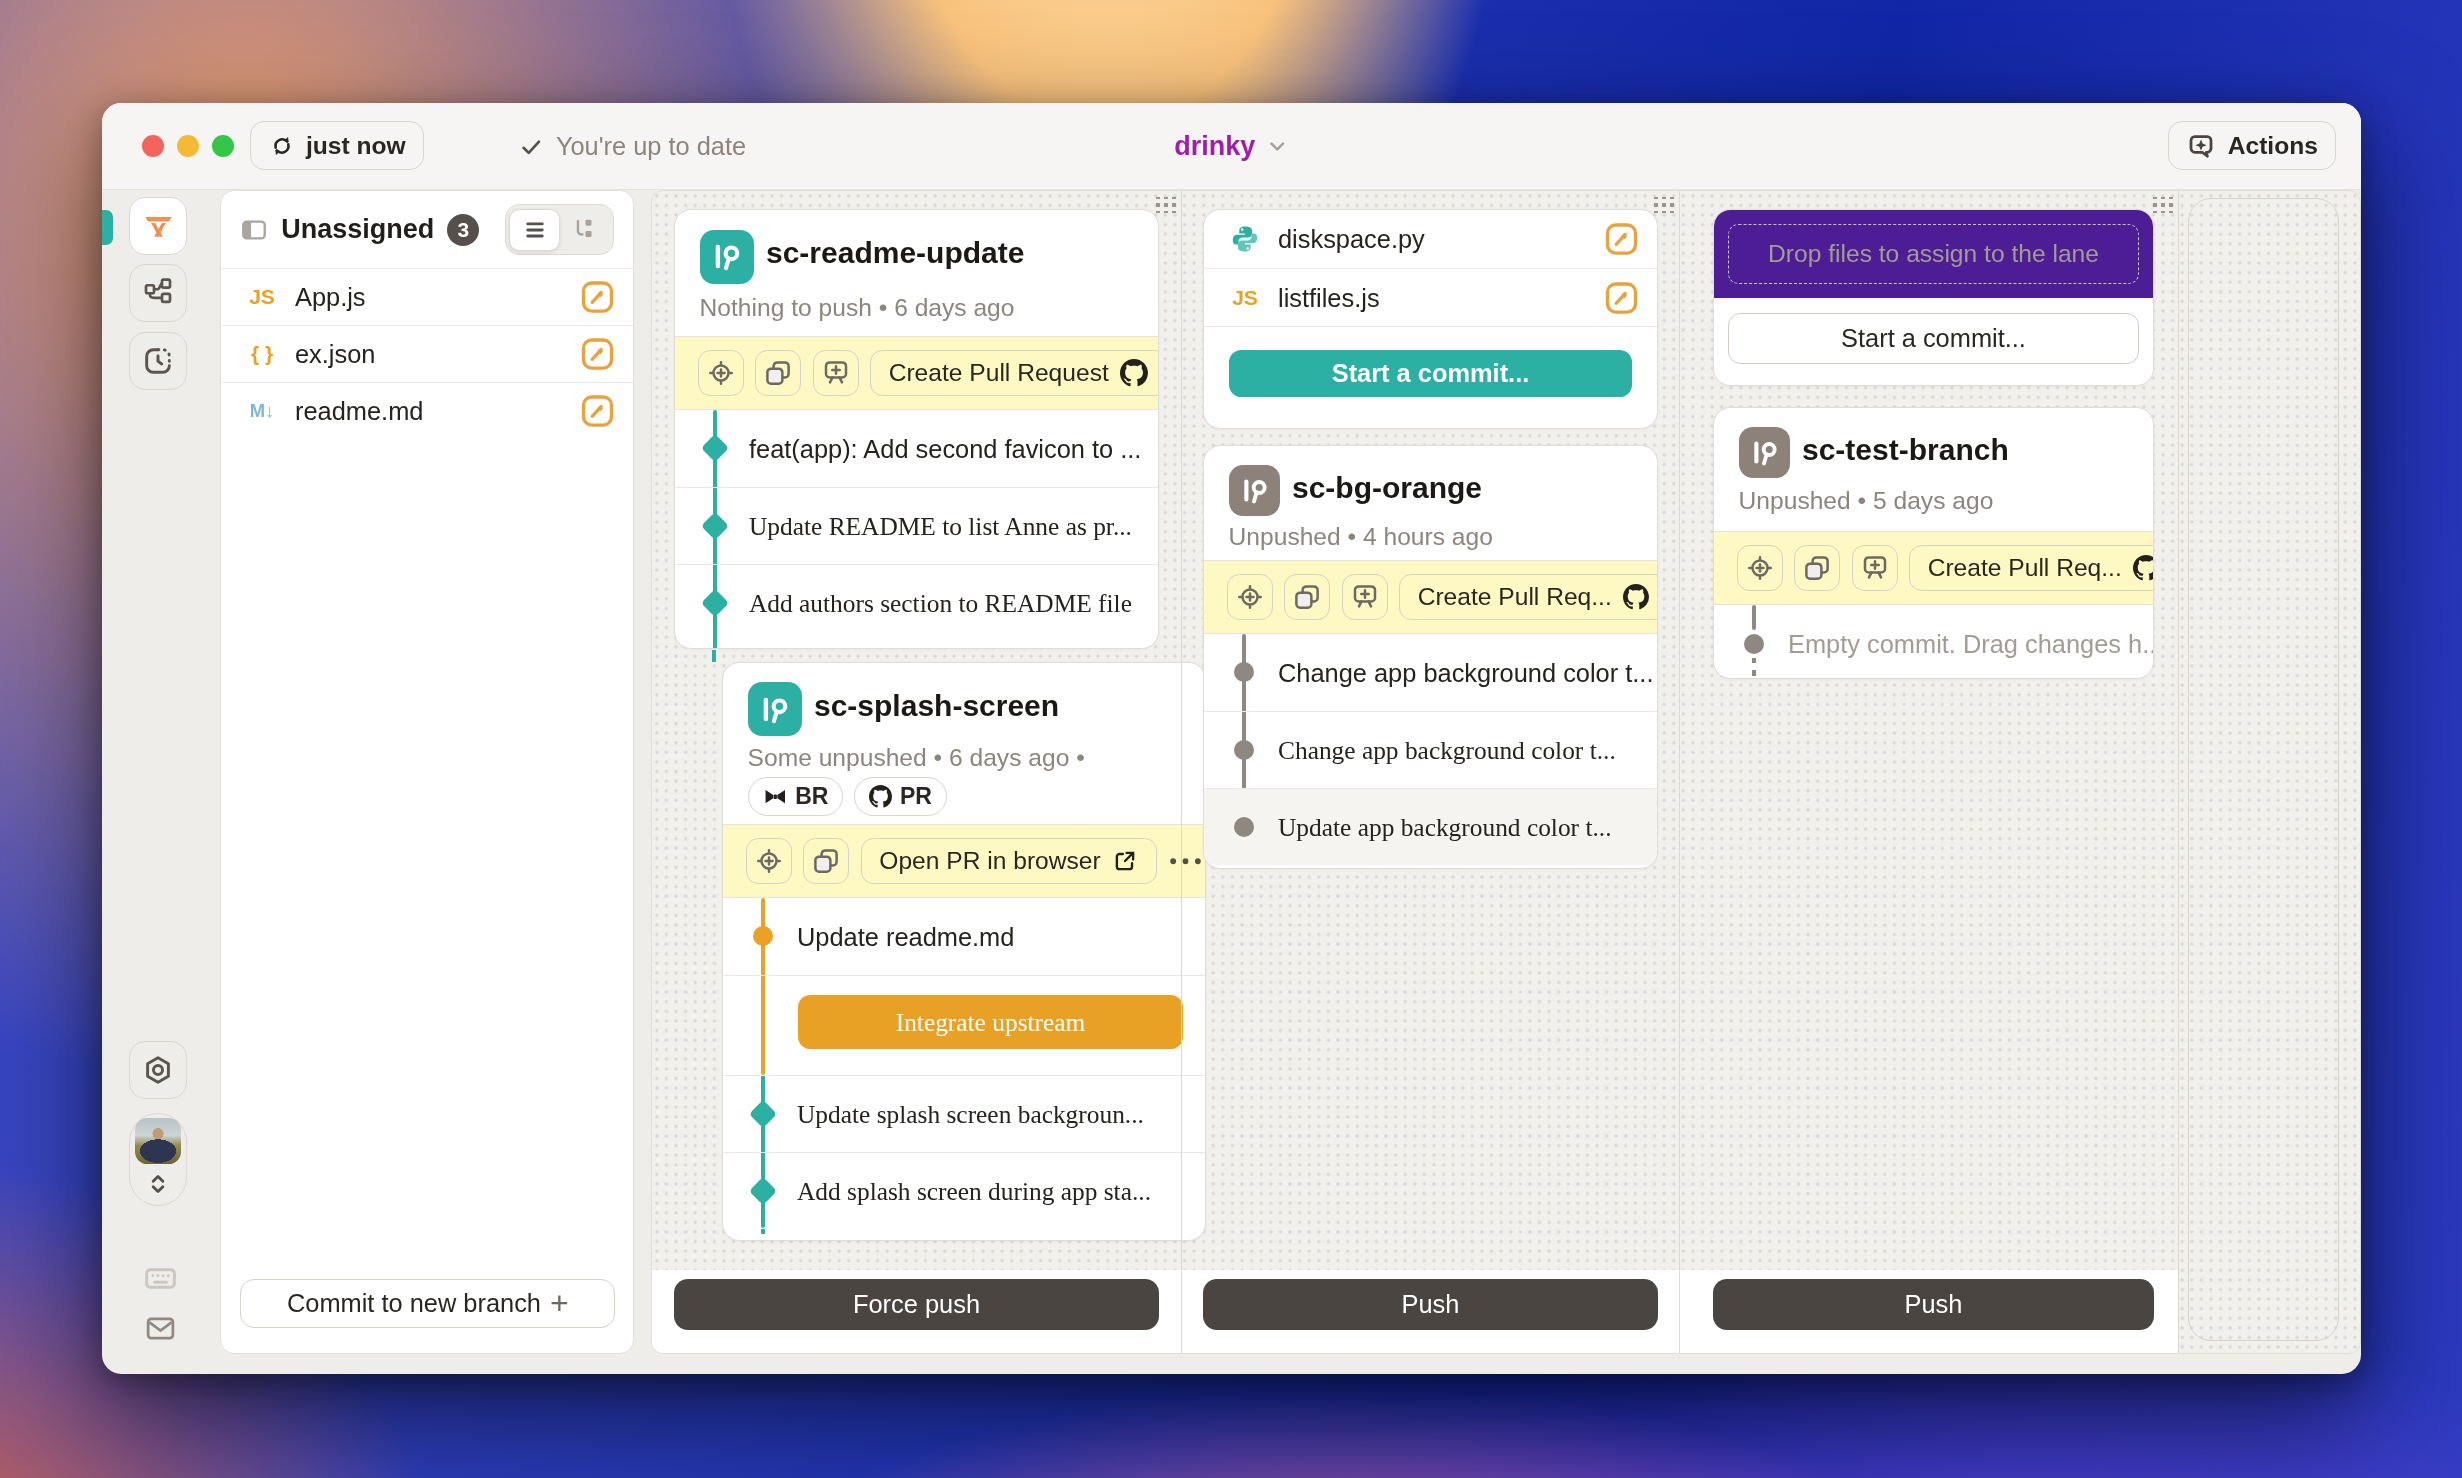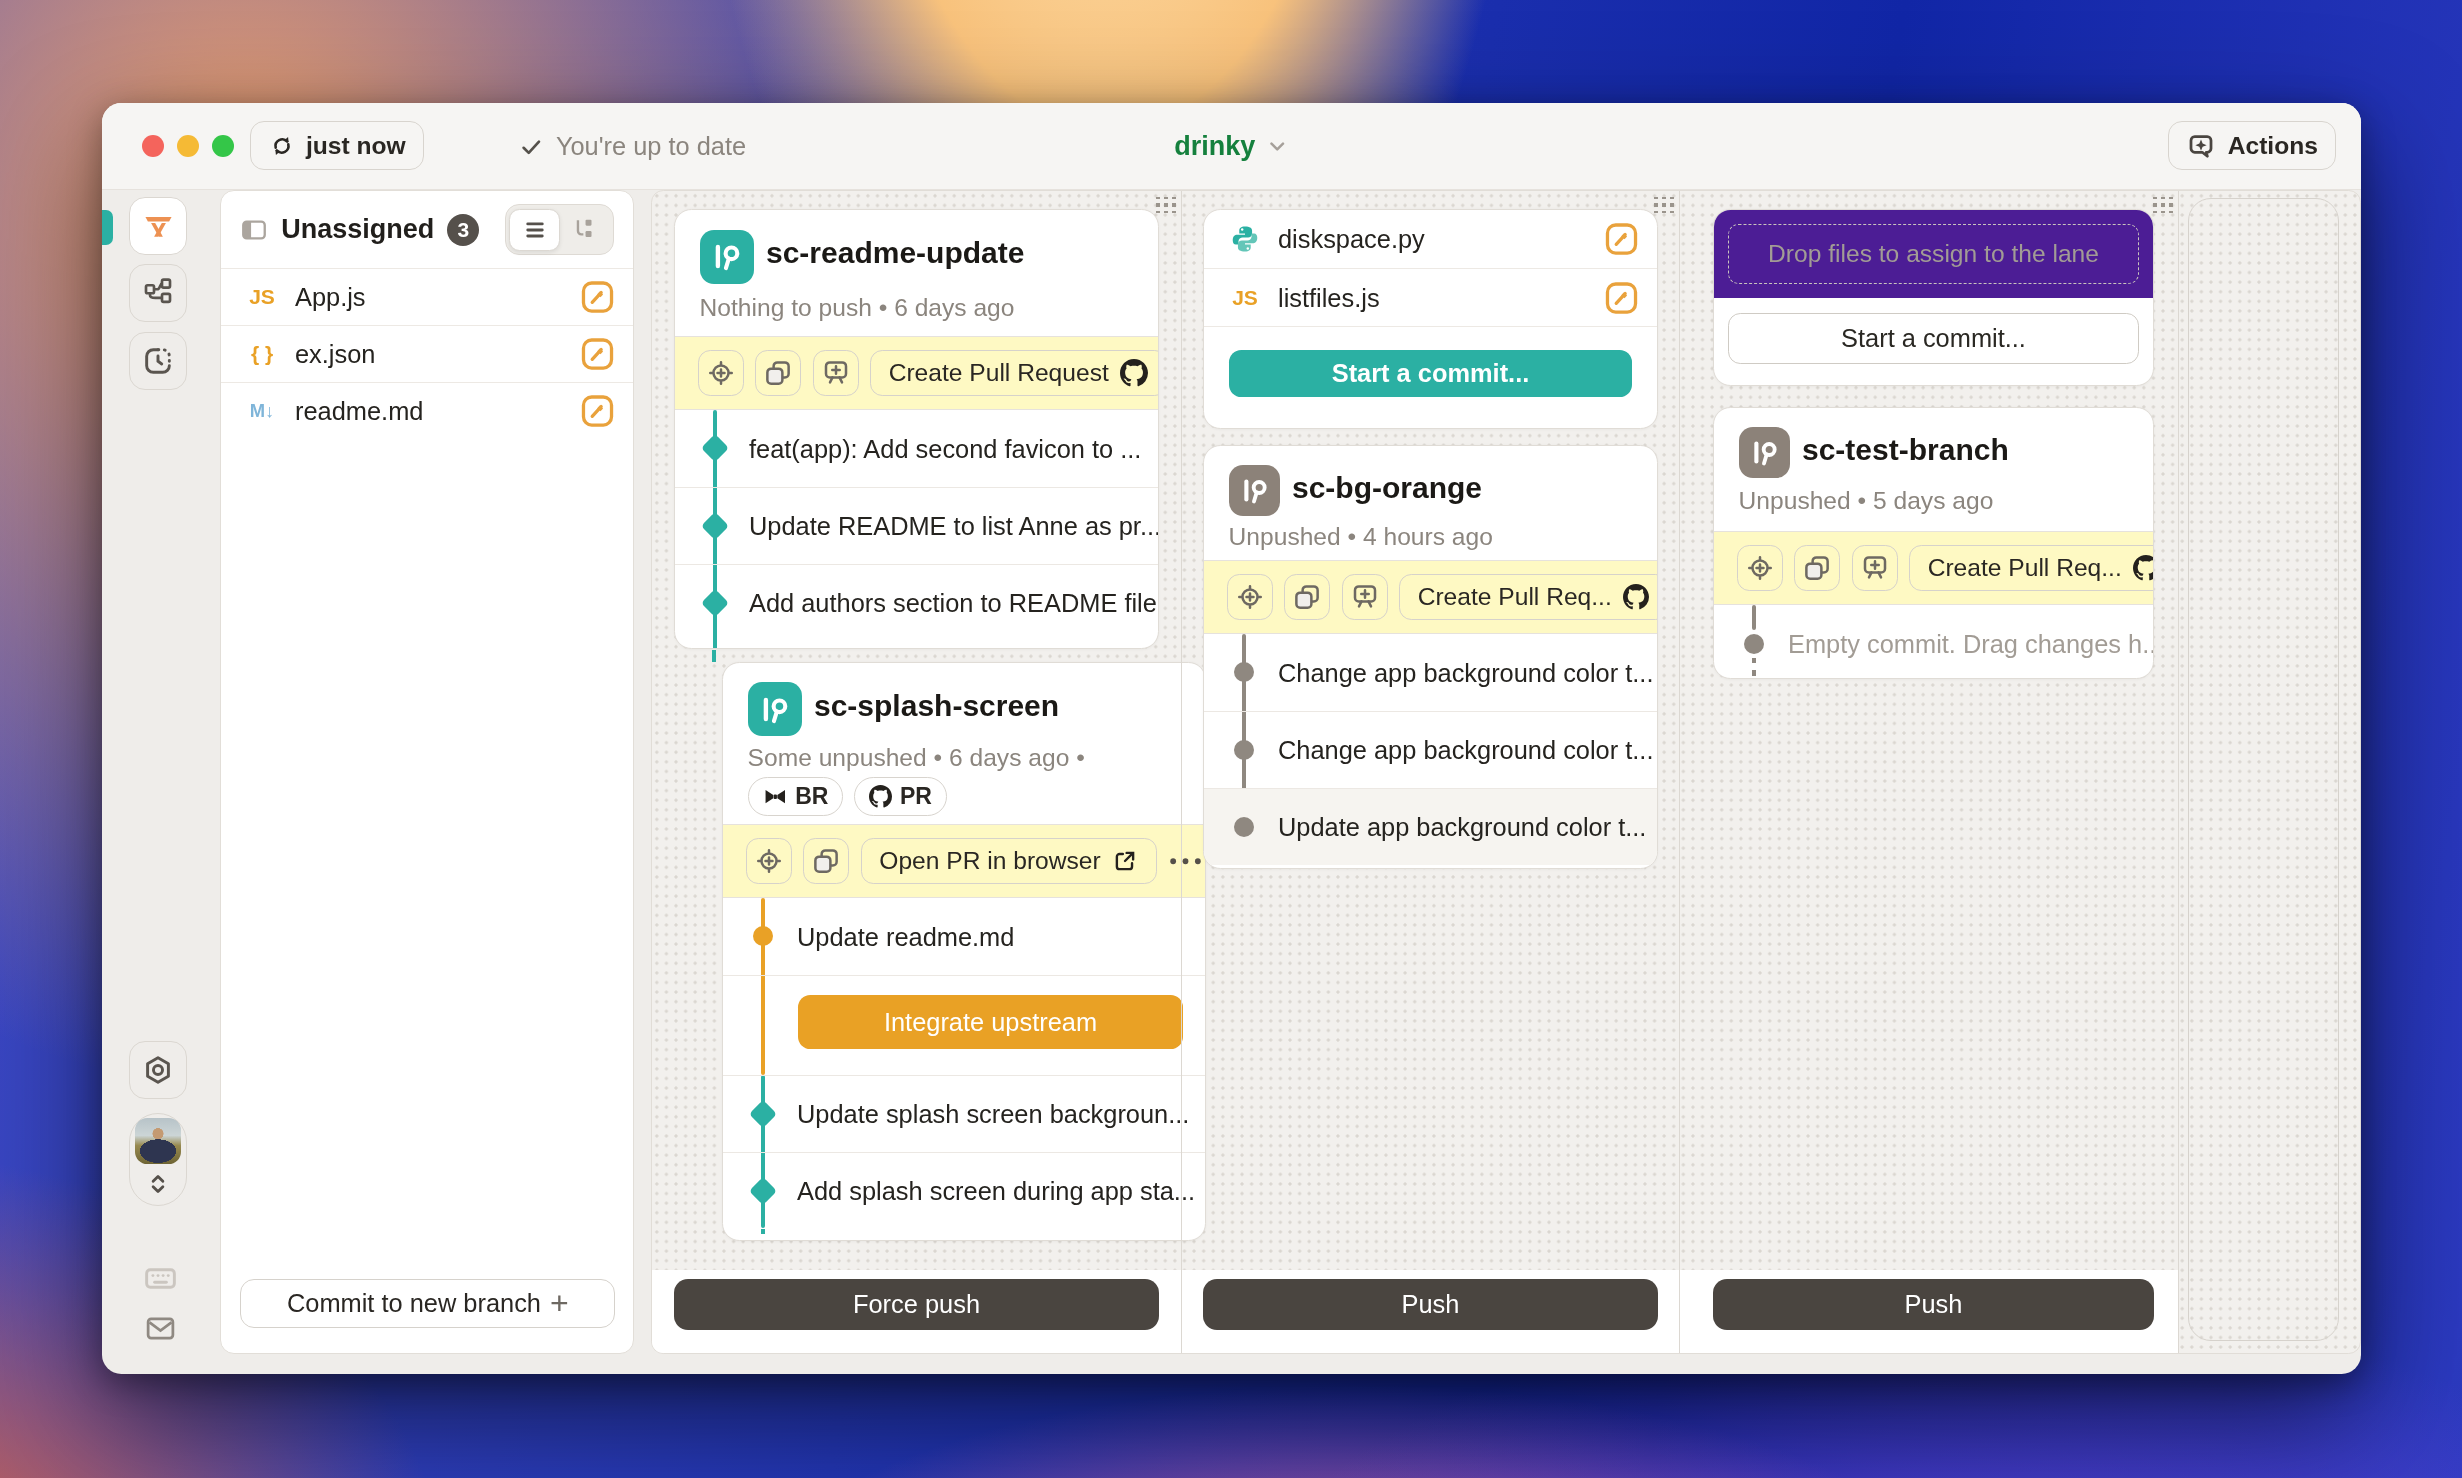--- a/index.html
+++ b/index.html
@@ -20,21 +20,21 @@
   }
   
   .topbar{ position:absolute; left:0; top:0; right:0; height:87px; background:#F6F5F3; border-bottom:0.9px solid #E6E2DD; }
   .light{ position:absolute; top:32px; width:22px; height:22px; border-radius:50%; }
   .light.r{ left:40px; background:#F4645C; } .light.y{ left:75px; background:#F5BA35; } .light.g{ left:110px; background:#34C648; }
   .chrome-btn{ position:absolute; display:flex; align-items:center; gap:11.4px; height:49px;
     padding:0 17.5px; border:1.8px solid #D8D4CE; border-radius:14px; font-size:24.6px; font-weight:bold; color:#2A2723; background:transparent; cursor:default;}
   .uptodate{ position:absolute; left:417px; top:19.3px; height:49px; display:flex; align-items:center; gap:12.3px; color:#8B857E; font-size:25.4px; }
   .uptodate svg{ color:#55514B; }
   .proj{ position:absolute; left:50%; transform:translateX(-50%); top:0; height:87px; display:flex; align-items:center; gap:10.5px; }
-  .proj .name{ font-size:27px; font-weight:bold; color:#15803d; }
+  .proj .name{ font-size:27px; font-weight:bold; color:#a21caf; }
   .proj svg{ color:#A6A09A; }
   
   .edge-pill{ position:absolute; left:0; top:107px; width:11.4px; height:35px; border-radius:0 7px 7px 0; background:#2BB0A3; }
   .rail-btn{ position:absolute; left:27px; width:58px; height:58px; border:1.8px solid #DBD7D1; border-radius:16px;
     display:flex; align-items:center; justify-content:center; color:#5A554F; background:transparent; }
   .rail-btn.active{ background:#FFFFFF; }
   .capsule{ position:absolute; left:27px; width:58px; border:1.8px solid #DBD7D1; border-radius:29px; display:flex; flex-direction:column; align-items:center; padding:4.4px 0 7px; gap:5.3px;}
   .avatar{ width:46px; height:46px; border-radius:12.3px;
     background:
       radial-gradient(circle at 50% 34%, #c49a72 0 14%, rgba(0,0,0,0) 15%),
@@ -74,21 +74,21 @@
   .bmeta{ position:absolute; left:24.6px; font-size:24.6px; color:#8B857E; white-space:nowrap; }
   .tags{ position:absolute; left:24.6px; display:flex; gap:10.5px; }
   .tag{ display:flex; align-items:center; gap:8px; height:39px; padding:0 14px; border:1.8px solid #D8D4CE; border-radius:19.3px; font-size:23px; font-weight:bold; color:#2A2723; }
   .toolbar{ display:flex; align-items:center; gap:11.4px; padding:0 23px; height:74px; background:#fef9c3; border-top:0.9px solid #E6E2DD; border-bottom:0.9px solid #E6E2DD; }
   .icon-btn{ width:46px; height:46px; border:1.8px solid #D6D2CB; border-radius:12.3px; display:flex; align-items:center; justify-content:center; color:#6E6962; flex:none; }
   .pill-btn{ display:flex; align-items:center; gap:11.4px; height:46px; padding:0 17.5px; border:1.8px solid #D6D2CB; border-radius:12.3px; font-size:24.6px; color:#2A2723; white-space:nowrap; }
   .pill-btn svg{ color:#24211D; flex:none; }
   .kebab{ margin-left:auto; color:#55504A; display:flex; }
   .commits{ position:relative; }
   .crow{ position:relative; height:77px; }
-  .crow + .crow, .crow + .irow, .irow + .crow{ border-top:0.9px solid #ECE8E3; }
+  .crow + .crow, .crow + .irow, .irow + .crow{ border-top:0.9px solid #ECE8E3;font-family:Liberation Serif, serif; }
   .ctext{ position:absolute; left:74px; top:50%; transform:translateY(-50%); font-size:25.4px; color:#25231F; white-space:nowrap; }
   .ctext.ghost{ color:#A29C95; }
   .vline{ position:absolute; left:38px; width:4.4px; border-radius:2.6px; z-index:0; }
   .vdots{ position:absolute; left:38px; width:4.4px; z-index:0; background-image:repeating-linear-gradient(#2BB0A3 0 5.3px, transparent 5.3px 12.3px); }
   .vdots.gray{ background-image:repeating-linear-gradient(#8F8880 0 5.3px, transparent 5.3px 12.3px); }
   .diamond{ position:absolute; left:30px; top:50%; margin-top:-10.5px; width:20px; height:20px; border-radius:4.4px; transform:rotate(45deg); background:#2BB0A3; z-index:1; }
   .dotmk{ position:absolute; left:30px; top:50%; margin-top:-10.5px; width:20px; height:20px; border-radius:50%; z-index:1; }
   .orange{ background:#E9A126; } .graymk{ background:#8F8880; }
   .irow{ position:relative; height:100px;padding-left:24px; }
   .integrate{ position:absolute; left:75px; top:19.3px; width:385px; height:54px; border-radius:12.3px; background:#E9A125; color:#fff; font-size:25.4px; display:flex; align-items:center; justify-content:center; }

